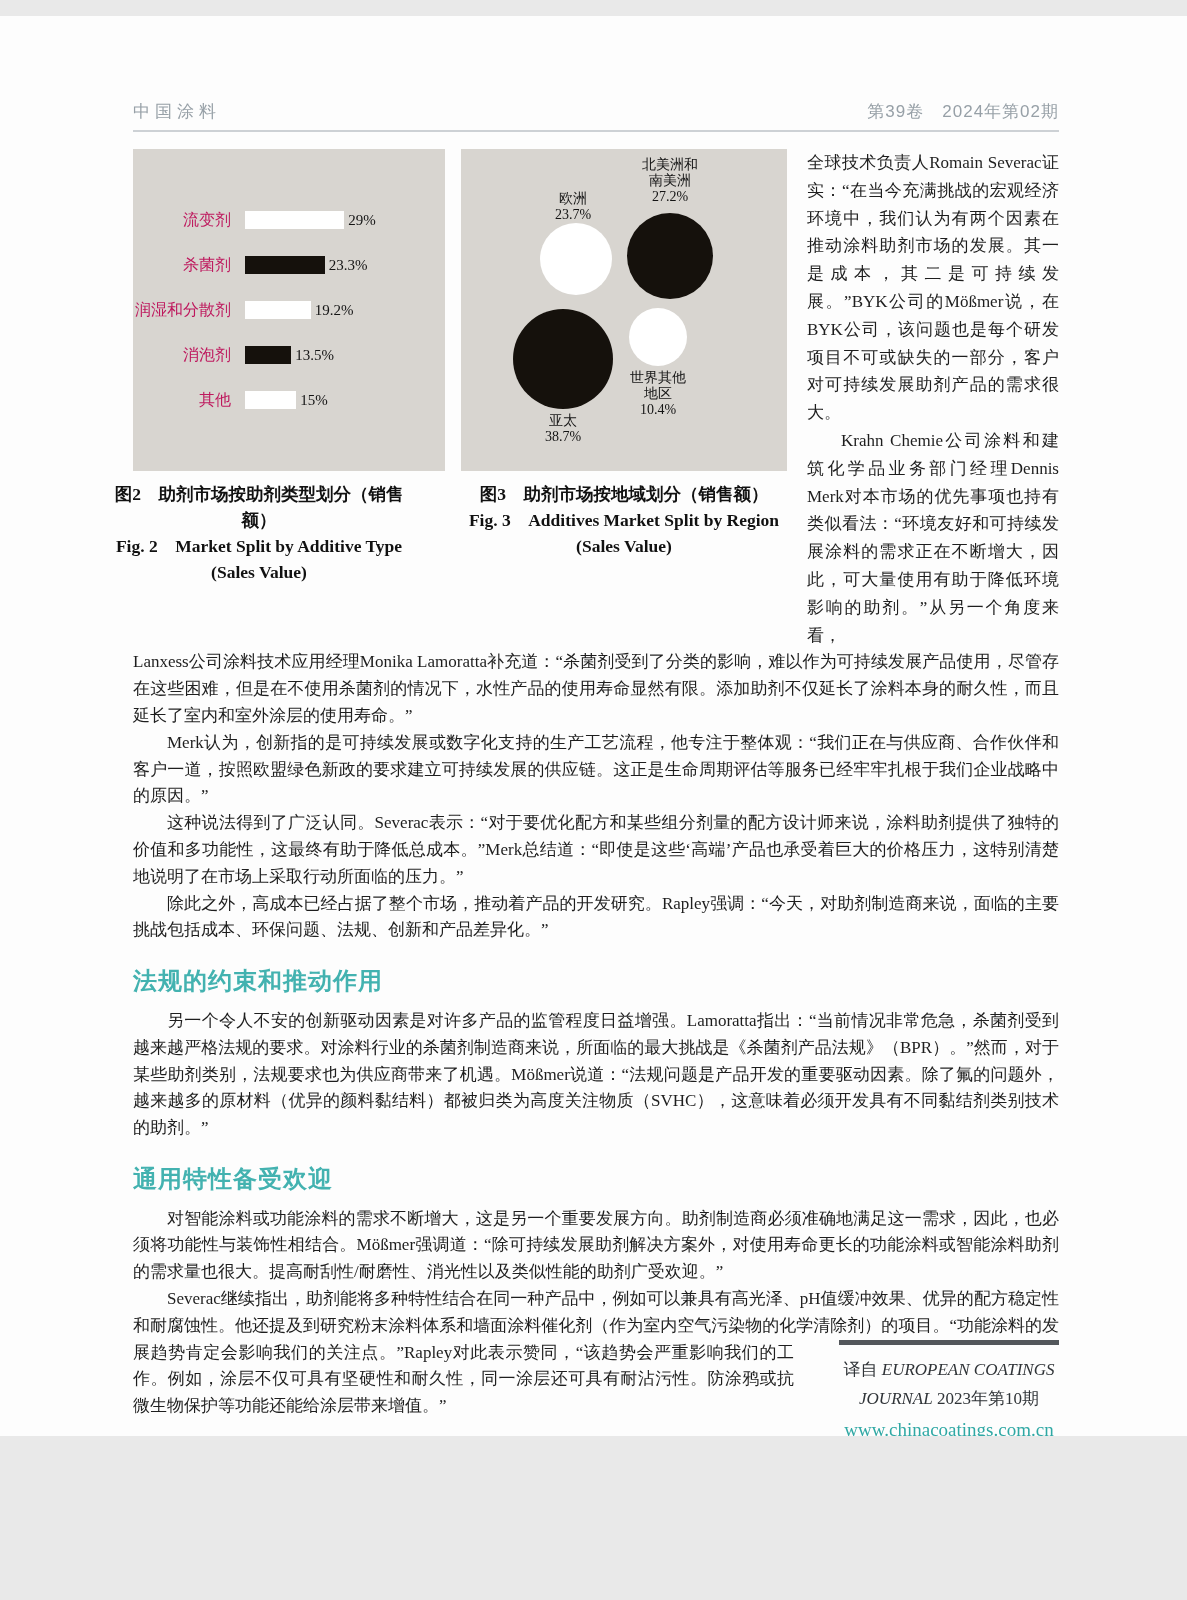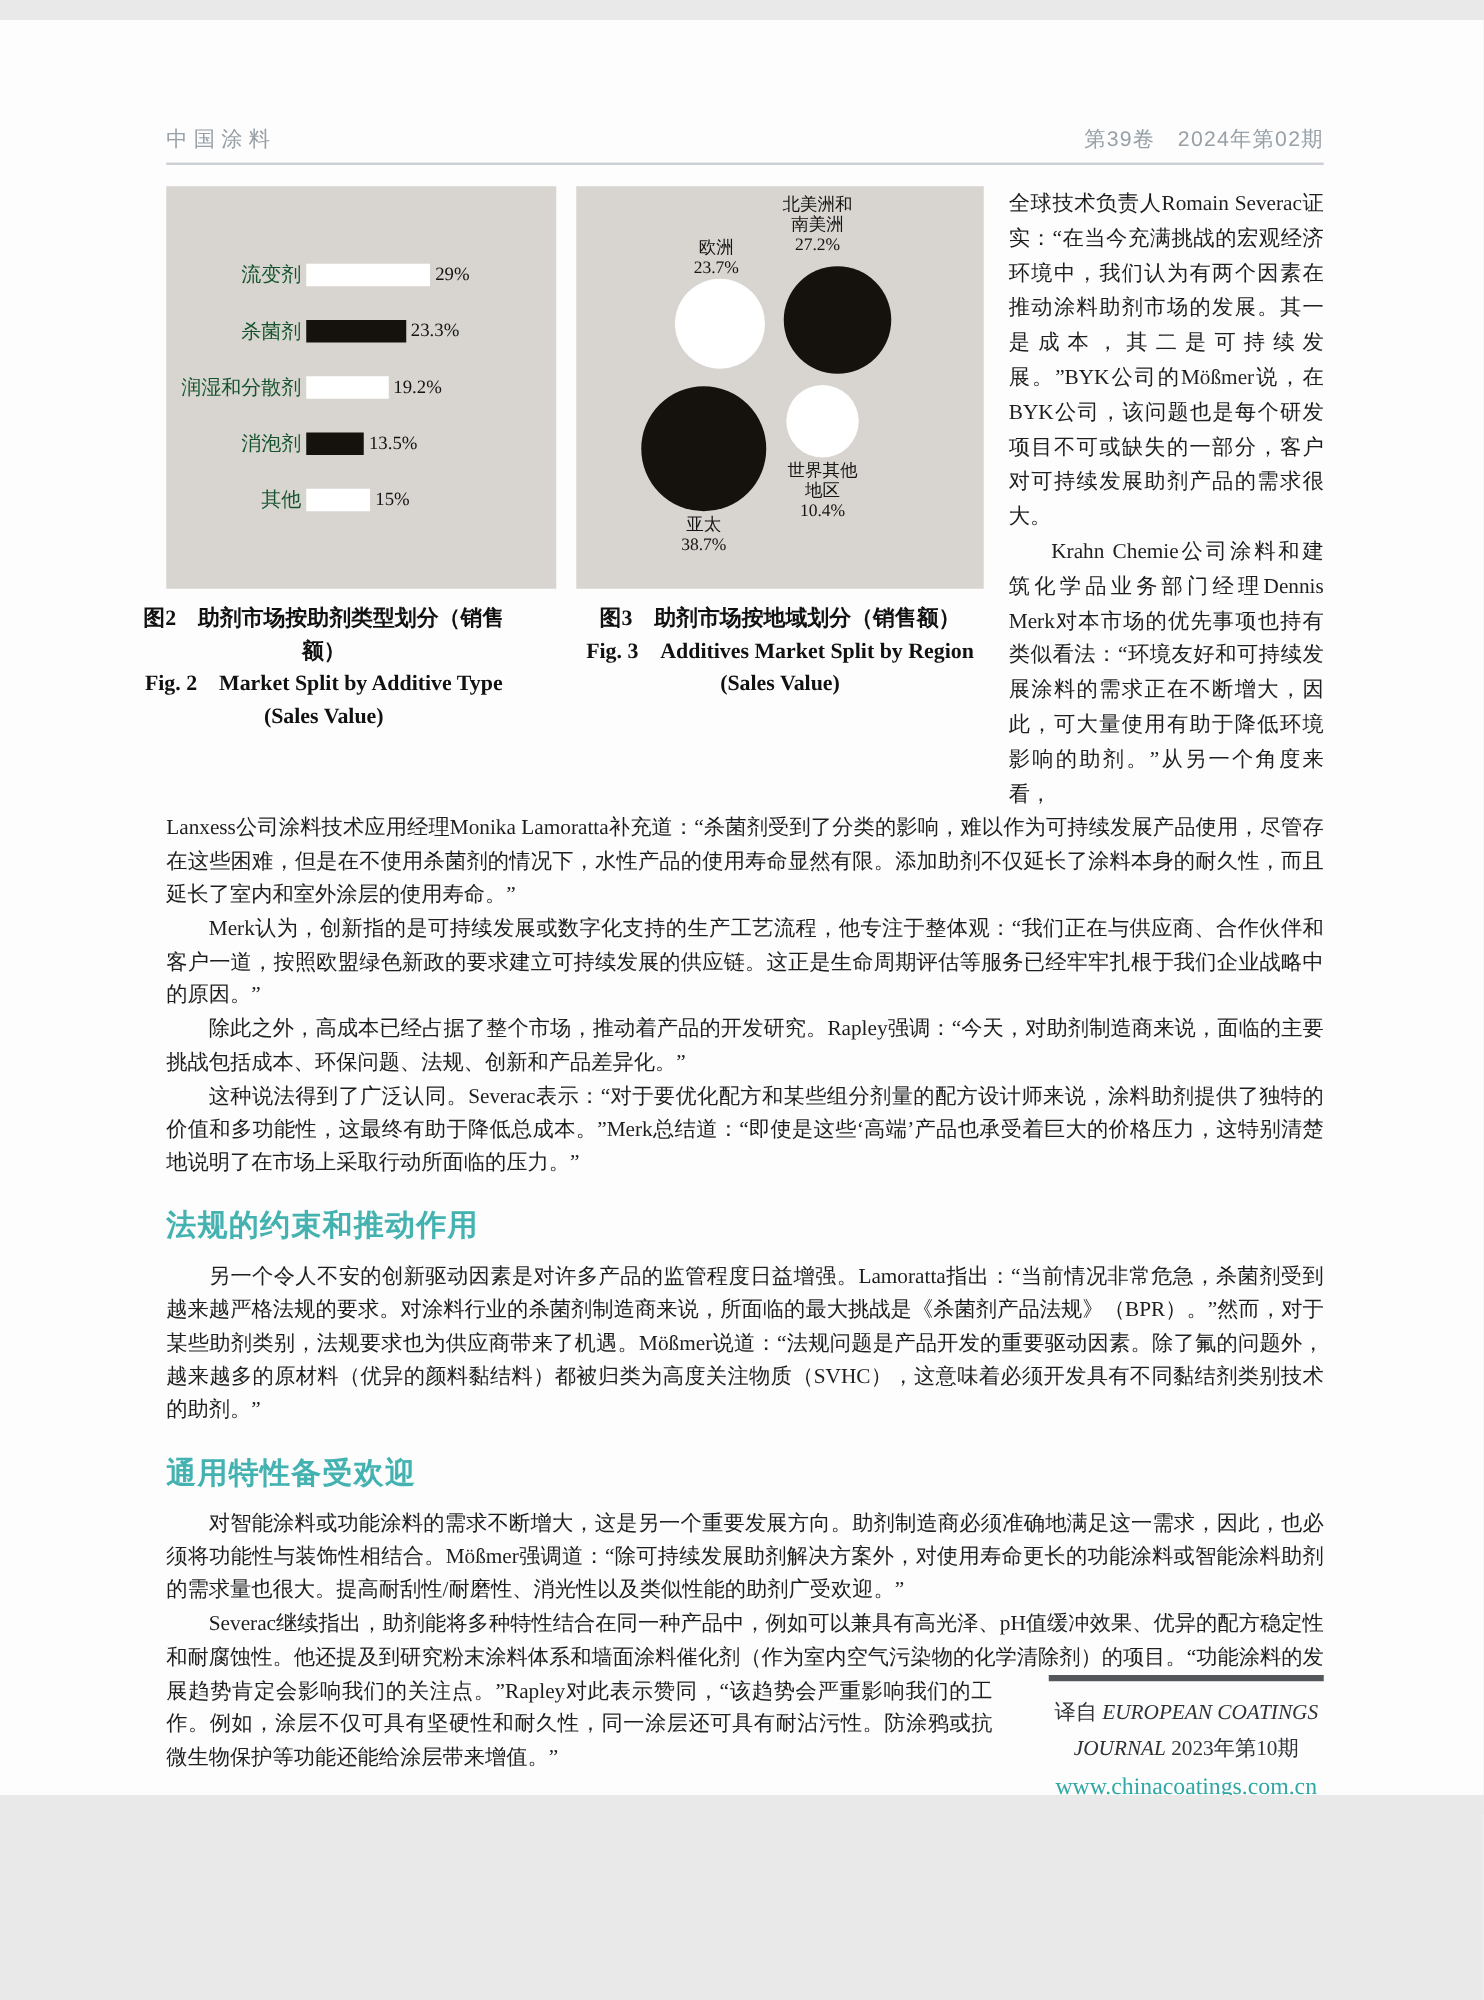--- a/index.html
+++ b/index.html
@@ -20,21 +20,21 @@
   .header .issue { letter-spacing:1px; }
   
   .content { position:absolute; top:133px; left:133px; width:926px; }
   .top-section { display:flex; min-height:445px; }
   .figures { display:flex; width:654px; gap:16px; }
   .figure1 { width:312px; } .figure2 { width:326px; }
   .panel { height:322px; background:#d8d5d0; position:relative; }
   
   .bar-panel { padding-top:62px; }
   .bar-row { display:flex; align-items:center; height:18px; margin-bottom:27px; }
-  .bar-label { width:112px; text-align:right; padding-right:4px; font-size:16px; color:#14532d; }
+  .bar-label { width:112px; text-align:right; padding-right:14px; font-size:16px; color:#be185d; }
   .bar { height:18px; flex:none; }
   .bar-value { font-size:15px; padding-left:4px; color:#141414; }
   
   .bubble { position:absolute; border-radius:50%; }
   .bubble-label { position:absolute; text-align:center; font-size:14px; line-height:16px; color:#141414; }
   
   .caption { margin-top:10px; text-align:center; font-weight:bold; font-size:17.5px; line-height:26px; color:#111; }
   .caption.shift { transform:translateX(-30px); }
   
   .right-col { flex:1; padding-left:20px; font-size:17px; line-height:27.8px; text-align:justify; }
@@ -114,21 +114,21 @@
         </div>
 
         <div class="figure2">
           <div class="panel">
               <div class="bubble" style="left: 79px; top: 74px; width: 72px; height: 72px; background: rgb(255, 255, 255);"></div>
               <div class="bubble-label" style="left: 57px; top: 42px; width: 110px;">
                 <div>欧洲</div>
                 <div>23.7%</div>
               </div>
               <div class="bubble" style="left: 166px; top: 64px; width: 86px; height: 86px; background: rgb(21, 17, 12);"></div>
-              <div class="bubble-label" style="left: 134px; top: 8px; width: 118px;">
+              <div class="bubble-label" style="left: 150px; top: 8px; width: 118px;">
                 <div>北美洲和</div>
                 <div>南美洲</div>
                 <div>27.2%</div>
               </div>
               <div class="bubble" style="left: 52px; top: 160px; width: 100px; height: 100px; background: rgb(21, 17, 12);"></div>
               <div class="bubble-label" style="left: 47px; top: 264px; width: 110px;">
                 <div>亚太</div>
                 <div>38.7%</div>
               </div>
               <div class="bubble" style="left: 168px; top: 159px; width: 58px; height: 58px; background: rgb(255, 255, 255);"></div>
@@ -150,22 +150,22 @@
       <div class="right-col">
         <p>全球技术负责人Romain Severac证实：“在当今充满挑战的宏观经济环境中，我们认为有两个因素在推动涂料助剂市场的发展。其一是成本，其二是可持续发展。”BYK公司的Mößmer说，在BYK公司，该问题也是每个研发项目不可或缺失的一部分，客户对可持续发展助剂产品的需求很大。</p>
         <p class="ind">Krahn Chemie公司涂料和建筑化学品业务部门经理Dennis Merk对本市场的优先事项也持有类似看法：“环境友好和可持续发展涂料的需求正在不断增大，因此，可大量使用有助于降低环境影响的助剂。”从另一个角度来看，</p>
       </div>
     </div>
 
     <div class="article">
       <p>Lanxess公司涂料技术应用经理Monika Lamoratta补充道：“杀菌剂受到了分类的影响，难以作为可持续发展产品使用，尽管存在这些困难，但是在不使用杀菌剂的情况下，水性产品的使用寿命显然有限。添加助剂不仅延长了涂料本身的耐久性，而且延长了室内和室外涂层的使用寿命。”</p>
       <p class="ind">Merk认为，创新指的是可持续发展或数字化支持的生产工艺流程，他专注于整体观：“我们正在与供应商、合作伙伴和客户一道，按照欧盟绿色新政的要求建立可持续发展的供应链。这正是生命周期评估等服务已经牢牢扎根于我们企业战略中的原因。”</p>
 
+      <p class="ind">这种说法得到了广泛认同。Severac表示：“对于要优化配方和某些组分剂量的配方设计师来说，涂料助剂提供了独特的价值和多功能性，这最终有助于降低总成本。”Merk总结道：“即使是这些‘高端’产品也承受着巨大的价格压力，这特别清楚地说明了在市场上采取行动所面临的压力。”</p>
       <p class="ind">除此之外，高成本已经占据了整个市场，推动着产品的开发研究。Rapley强调：“今天，对助剂制造商来说，面临的主要挑战包括成本、环保问题、法规、创新和产品差异化。”</p>
-      <p class="ind">这种说法得到了广泛认同。Severac表示：“对于要优化配方和某些组分剂量的配方设计师来说，涂料助剂提供了独特的价值和多功能性，这最终有助于降低总成本。”Merk总结道：“即使是这些‘高端’产品也承受着巨大的价格压力，这特别清楚地说明了在市场上采取行动所面临的压力。”</p>
 
       <h2>法规的约束和推动作用</h2>
       <p class="ind">另一个令人不安的创新驱动因素是对许多产品的监管程度日益增强。Lamoratta指出：“当前情况非常危急，杀菌剂受到越来越严格法规的要求。对涂料行业的杀菌剂制造商来说，所面临的最大挑战是《杀菌剂产品法规》（BPR）。”然而，对于某些助剂类别，法规要求也为供应商带来了机遇。Mößmer说道：“法规问题是产品开发的重要驱动因素。除了氟的问题外，越来越多的原材料（优异的颜料黏结料）都被归类为高度关注物质（SVHC），这意味着必须开发具有不同黏结剂类别技术的助剂。”</p>
 
       <h2>通用特性备受欢迎</h2>
       <p class="ind">对智能涂料或功能涂料的需求不断增大，这是另一个重要发展方向。助剂制造商必须准确地满足这一需求，因此，也必须将功能性与装饰性相结合。Mößmer强调道：“除可持续发展助剂解决方案外，对使用寿命更长的功能涂料或智能涂料助剂的需求量也很大。提高耐刮性/耐磨性、消光性以及类似性能的助剂广受欢迎。”</p>
 
       <div class="float-spacer"></div>
       <aside class="credit-box">
         <div class="credit-rule"></div>

